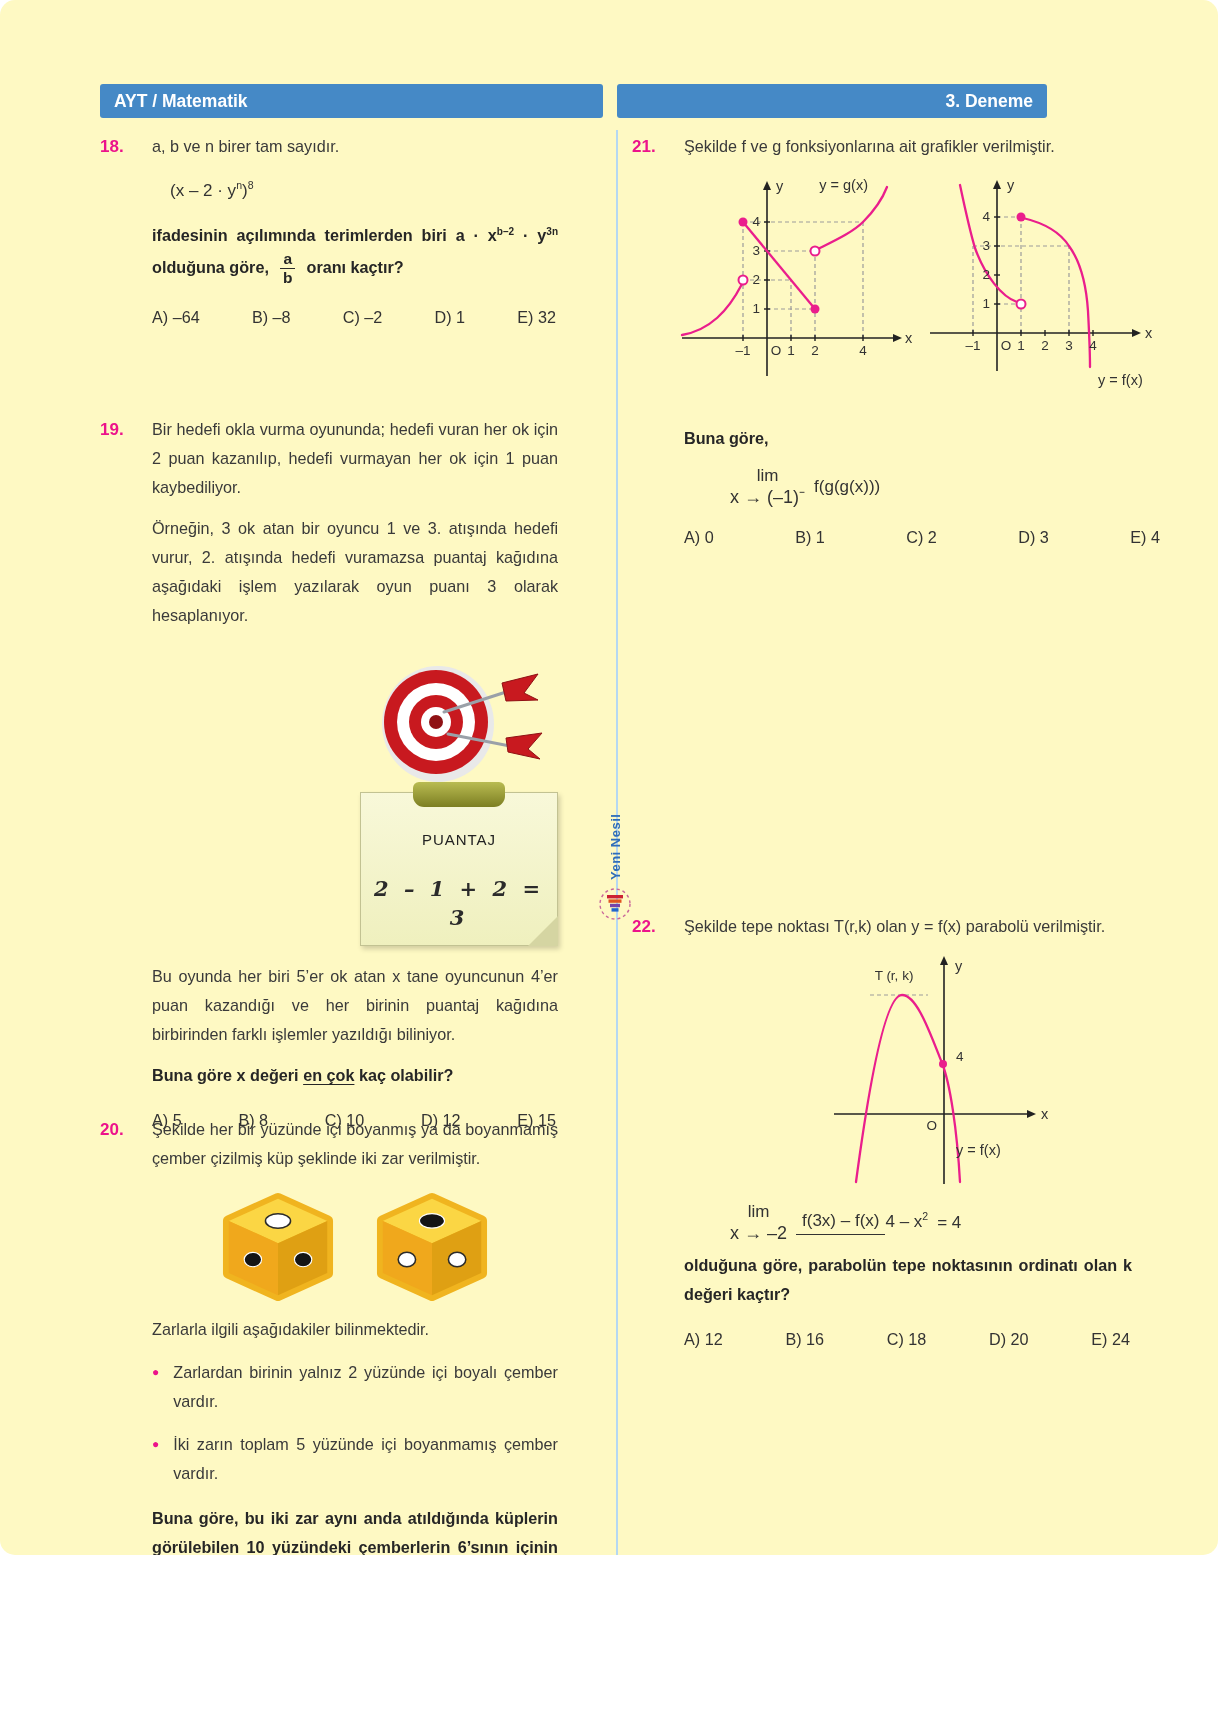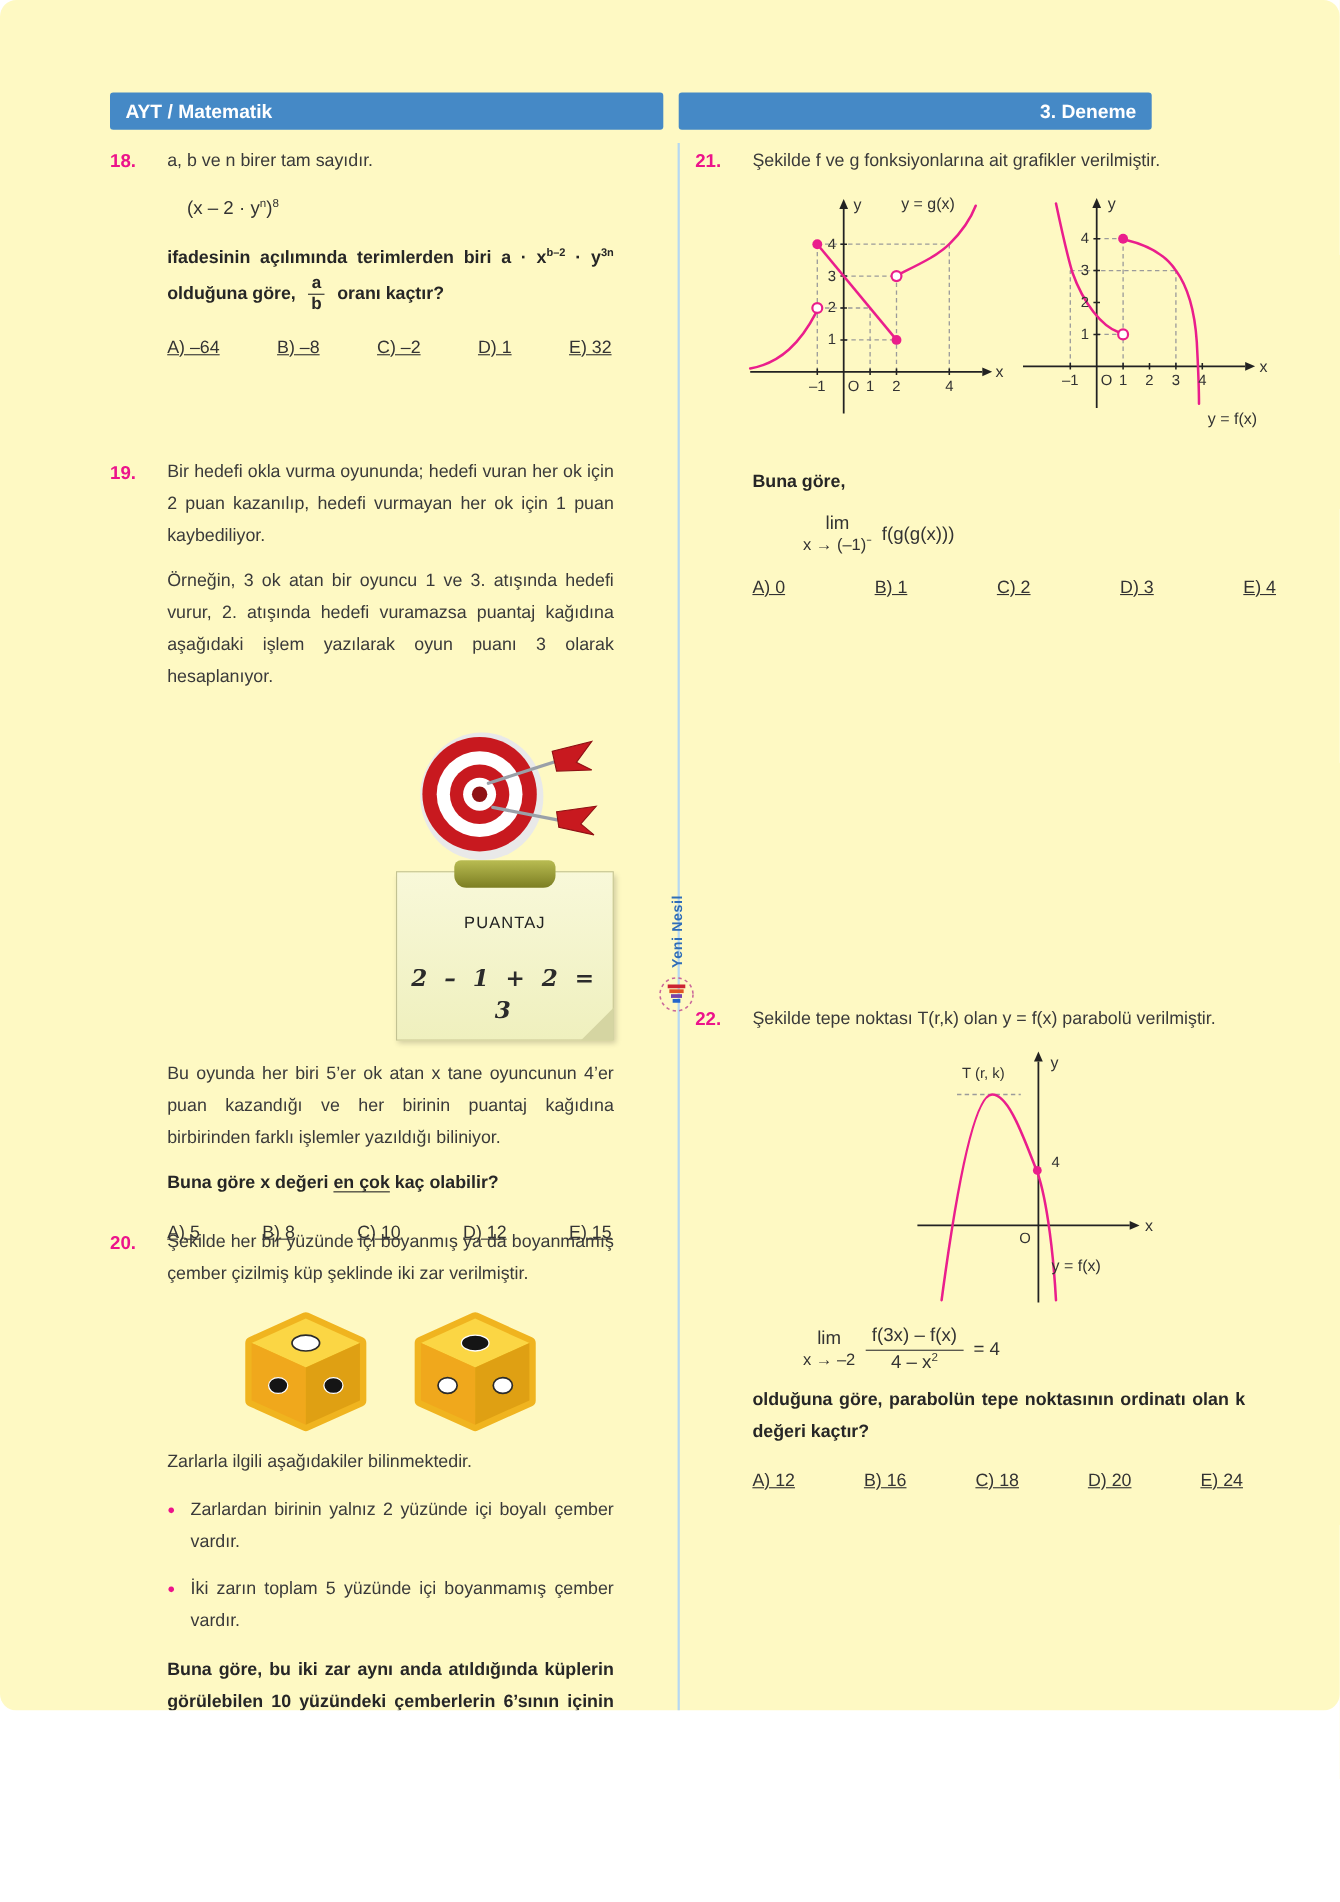--- a/index.html
+++ b/index.html
@@ -28,33 +28,33 @@
   .qbody { flex:1; font-size:16.2px; line-height:29px; }
   .q-left  { left:100px; width:458px; }
   .q-right { left:632px; width:500px; }
   p.txt { text-align:justify; color:#3a3a3a; }
   p.bold { text-align:justify; font-weight:bold; color:#262626; }
   .mt8{margin-top:8px;} .mt12{margin-top:12px;} .mt16{margin-top:16px;}
   sup { font-size:.62em; font-weight:inherit; }
   .u { text-decoration:underline; text-underline-offset:3px; }
 
   .opts { display:flex; justify-content:space-between; margin-top:16px; font-size:16.2px; color:#333; padding-right:2px; }
-  .opt { display:flex; align-items:center; gap:7px;text-decoration:underline; }
+  .opt { display:flex; align-items:center; gap:7px; }
 
   .frac { display:inline-flex; flex-direction:column; text-align:center; vertical-align:middle; line-height:1.15; font-size:15.5px; }
   .frac .fnum { border-bottom:1.5px solid #2b2b2b; padding:0 3px; }
   .frac.inline { margin:0 7px; font-weight:bold; font-size:15.5px; }
 
   .formula-line { margin:10px 0 4px 18px; font-size:17px; color:#333; }
 
   
   .lim-row { display:flex; align-items:center; gap:9px; margin:14px 0 8px 46px; font-size:17px; color:#333; }
   .lim-stack { display:flex; flex-direction:column; align-items:center; line-height:1.05; }
-  .lim-sub { font-size:15px; margin-top:3px; white-space:nowrap;text-align:right; }
-  .bigfrac { display:inline-flex; flex-direction:column; text-align:center; line-height:1.3; font-size:17px; }
+  .lim-sub { font-size:18px; margin-top:3px; white-space:nowrap;text-align:right; }
+  .bigfrac { display:inline-flex; flex-direction:row; text-align:center; line-height:1.3; font-size:17px; }
   .bigfrac .fnum { border-bottom:1.5px solid #333; padding:0 6px 2px; }
 
   
   .figrow { display:flex; align-items:flex-end; justify-content:space-between; margin:20px 0 16px; padding-left:14px;flex-direction:column; }
   .notepad { position:relative; width:198px; height:154px; background:linear-gradient(#f8f8d9,#eff0be);
              border:1px solid #c2c292; box-shadow:2px 3px 5px rgba(0,0,0,.18); flex:none; }
   .notepad-clip { position:absolute; top:-11px; left:50%; transform:translateX(-50%); width:92px; height:25px;
                   background:linear-gradient(#b9bc52,#7c7e22); border-radius:6px 6px 11px 11px; }
   .notepad-title { text-align:center; margin-top:32px; font-size:15px; letter-spacing:1px; color:#222; }
   .notepad-formula { text-align:center; margin-top:20px; font-family:"DejaVu Serif", serif; font-style:italic;

